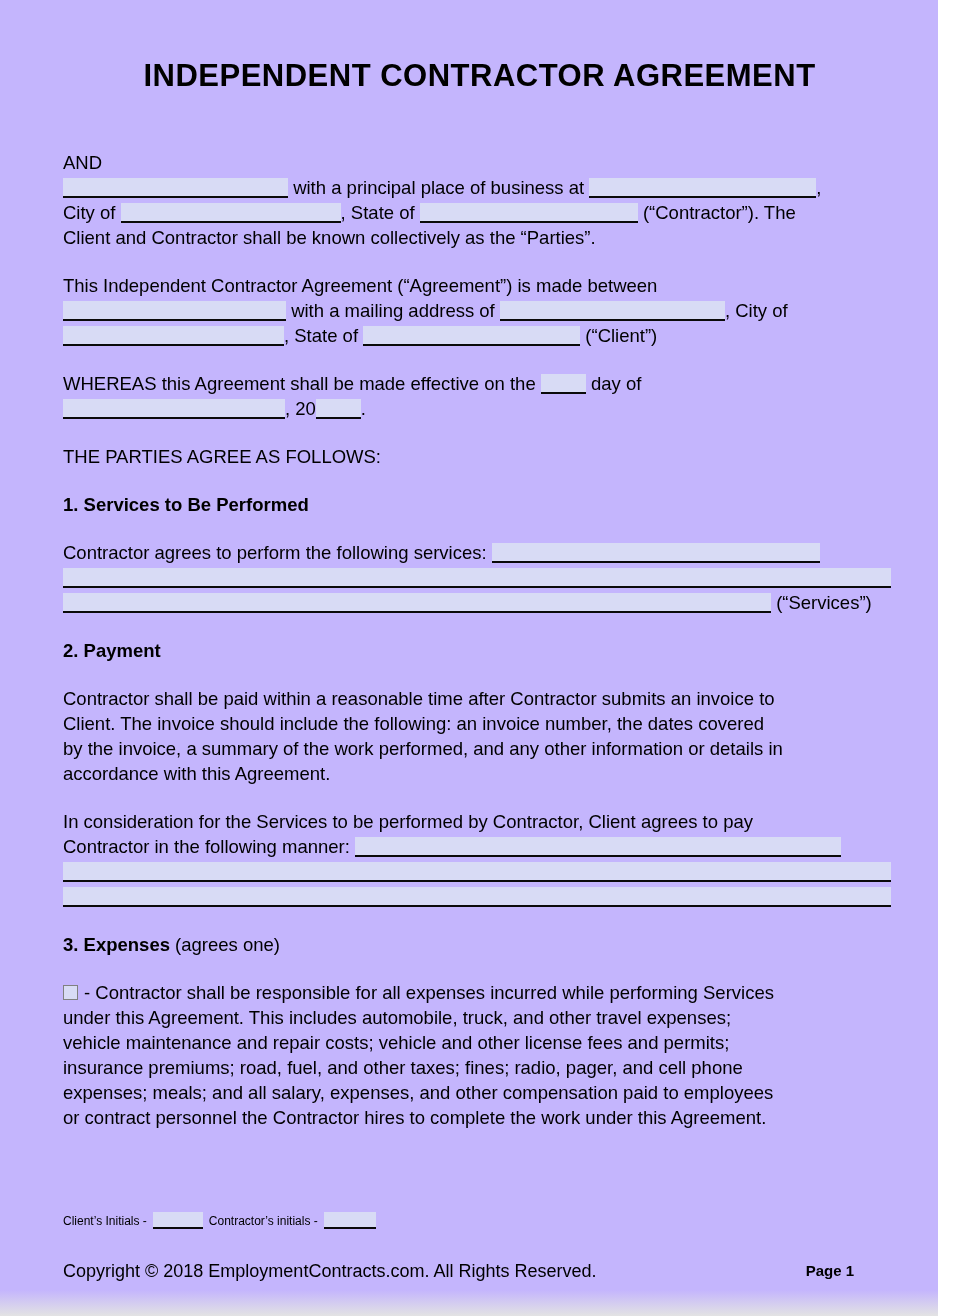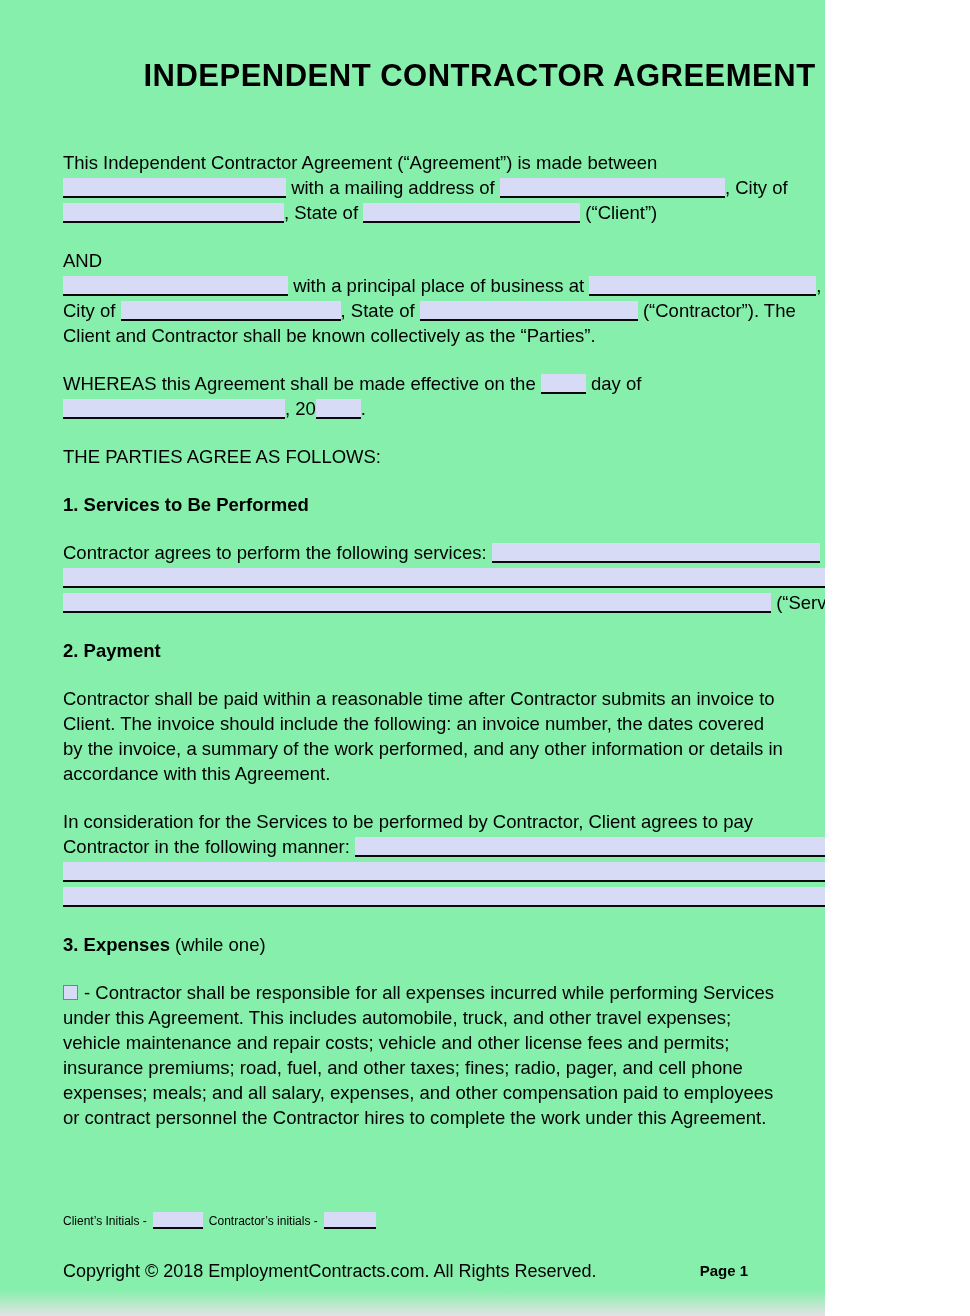--- a/index.html
+++ b/index.html
@@ -1,20 +1,20 @@
 <!DOCTYPE html>
 <html style="--field: #d8dbf5;"><head>
 <meta charset="utf-8">
 <style>
   html, body { margin: 0; padding: 0; background: #ffffff; }
   .sheet {
     position: relative;
-    width: 825px;
+    width: 938px;
     height: 1316px;
-    background: #86efac;
+    background: #c4b5fd;
     font-family: "Liberation Sans", "DejaVu Sans", sans-serif;
     font-size: 18.5px;
     line-height: 25px;
     color: #000000;
     overflow: hidden;
   }
   .content { padding: 58px 63px 0 63px; width: 833px; }
   h1 {
     font-size: 31px;
     line-height: 36px;
@@ -64,21 +64,21 @@
   .w50 { width: 50px; } .w52 { width: 52px; }
   .footer-copy {
     position: absolute;
     left: 63px;
     top: 1261px;
     font-size: 18px;
     line-height: 20px;
   }
   .footer-page {
     position: absolute;
-    right: 77px;
+    right: 84px;
     top: 1261px;
     font-size: 15px;
     line-height: 20px;
     font-weight: bold;
   }
   .bottom-fade {
     position: absolute;
     left: 0;
     bottom: 0;
     width: 100%;
@@ -88,39 +88,39 @@
 </style>
 </head>
 <body>
 
 <div class="sheet">
   <div class="content">
 
     <h1>INDEPENDENT CONTRACTOR AGREEMENT</h1>
 
     <p>
-      <span>This Independent Contractor Agreement (“Agreement”) is made between</span><br>
-      <span class="blank w223"></span>
-      <span>with a mailing address of</span>
-      <span class="blank w225"></span><span>, City of</span><br>
-      <span class="blank w221"></span><span>, State of</span>
-      <span class="blank w217"></span>
-      <span>(“Client”)</span>
-    </p>
-
-    <p>
       <span>AND</span><br>
       <span class="blank w225"></span>
       <span>with a principal place of business at</span>
       <span class="blank w227"></span><span>,</span><br>
       <span>City of</span>
       <span class="blank w220"></span><span>, State of</span>
       <span class="blank w218"></span>
       <span>(“Contractor”). The</span><br>
       <span>Client and Contractor shall be known collectively as the “Parties”.</span>
+    </p>
+
+    <p>
+      <span>This Independent Contractor Agreement (“Agreement”) is made between</span><br>
+      <span class="blank w223"></span>
+      <span>with a mailing address of</span>
+      <span class="blank w225"></span><span>, City of</span><br>
+      <span class="blank w221"></span><span>, State of</span>
+      <span class="blank w217"></span>
+      <span>(“Client”)</span>
     </p>
 
     <p>
       <span>WHEREAS this Agreement shall be made effective on the</span>
       <span class="blank w45"></span>
       <span>day of</span><br>
       <span class="blank w222"></span><span>, 20</span><span class="blank w45"></span><span>.</span>
     </p>
 
     <p>
@@ -149,21 +149,21 @@
     </p>
 
     <p>
       <span>In consideration for the Services to be performed by Contractor, Client agrees to pay</span><br>
       <span>Contractor in the following manner:</span>
       <span class="blank w486"></span><br><span class="blank full"></span><span class="blank full"></span>
     </p>
 
     <p>
       <span class="b">3. Expenses</span>
-      <span>(while one)</span>
+      <span>(agrees one)</span>
     </p>
 
     <p>
       <span class="checkbox"></span><span>- Contractor shall be responsible for all expenses incurred while performing Services</span><br>
       <span>under this Agreement. This includes automobile, truck, and other travel expenses;</span><br>
       <span>vehicle maintenance and repair costs; vehicle and other license fees and permits;</span><br>
       <span>insurance premiums; road, fuel, and other taxes; fines; radio, pager, and cell phone</span><br>
       <span>expenses; meals; and all salary, expenses, and other compensation paid to employees</span><br>
       <span>or contract personnel the Contractor hires to complete the work under this Agreement.</span>
     </p>

